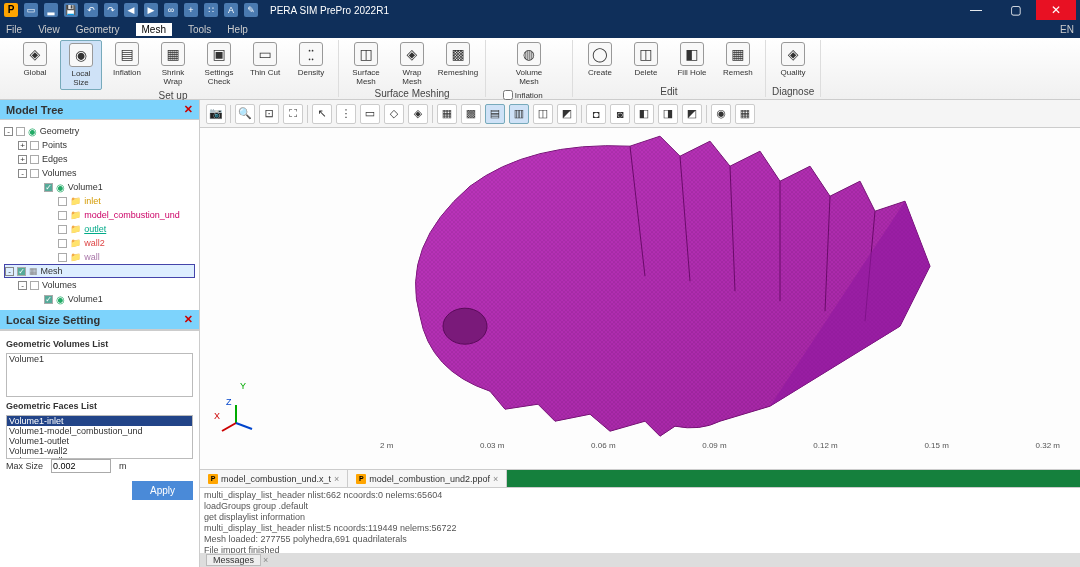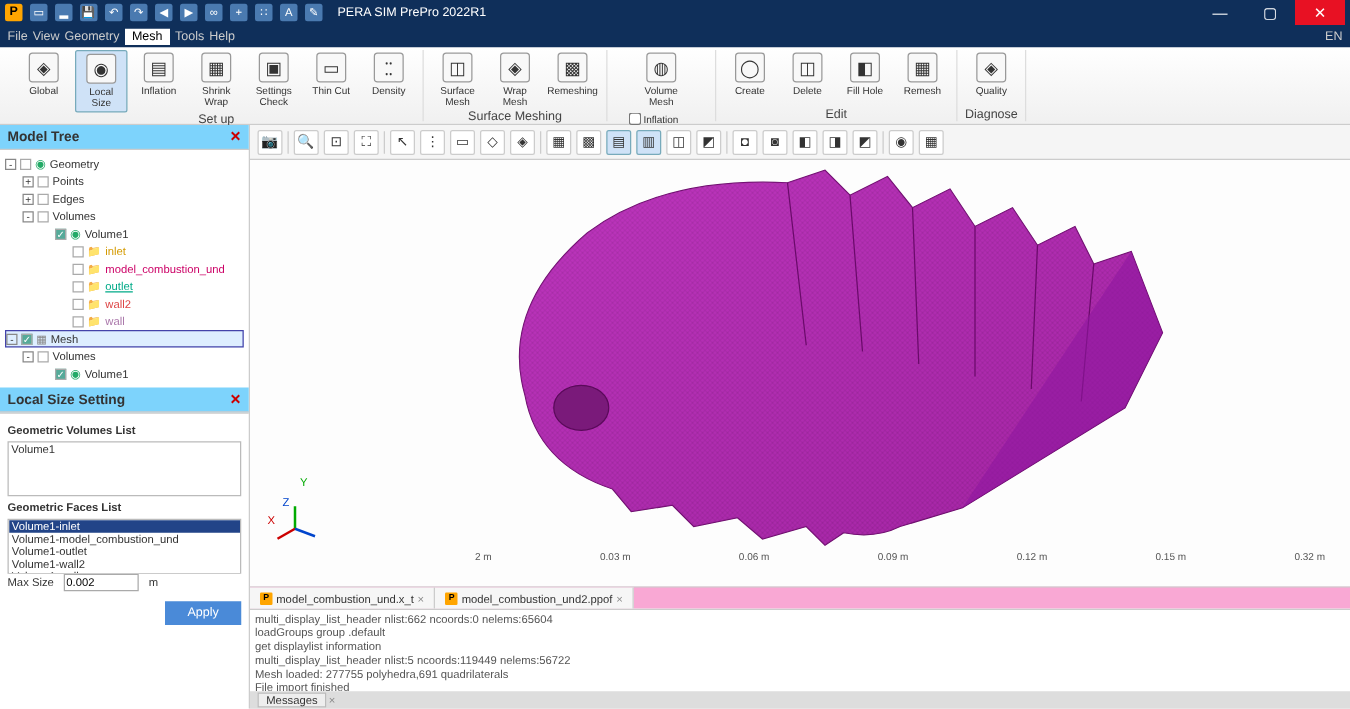--- a/index.html
+++ b/index.html
@@ -5,21 +5,21 @@
 *{box-sizing:border-box;margin:0;padding:0;font-family:"Segoe UI",Arial,sans-serif;user-select:none}
 body{width:1080px;height:567px;background:#fff;overflow:hidden;font-size:11px;color:#333}
 .titlebar{height:20px;background:#0f2f5a;display:flex;align-items:center;padding:0 4px;color:#fff}
 .titlebar .logo{width:14px;height:14px;background:#ffa500;border-radius:2px;margin-right:6px;font-weight:bold;color:#000;text-align:center;line-height:14px;font-size:10px}
 .quick{display:flex;gap:6px;margin-right:12px}
 .quick span{width:14px;height:14px;background:#4a7ab0;border-radius:2px;display:inline-flex;align-items:center;justify-content:center;font-size:9px}
 .title{flex:1;font-size:10px}
 .winbtns{display:flex}
 .winbtns div{width:40px;height:20px;display:flex;align-items:center;justify-content:center;font-size:12px}
 .winbtns .close{background:#e81123;color:#fff}
-.menubar{height:18px;background:#0f2f5a;display:flex;padding:0 6px;gap:4px;font-size:10px;color:#ccc;align-items:center}
+.menubar{height:18px;background:#0f2f5a;display:flex;padding:0 6px;gap:16px;font-size:10px;color:#ccc;align-items:center}
 .menubar span{cursor:pointer}
 .menubar .active{background:#fff;color:#000;padding:1px 6px}
 .menubar .lang{margin-left:auto}
 .ribbon{height:62px;background:linear-gradient(#fff,#f0f0f0);border-bottom:1px solid #ccc;display:flex;padding:2px 8px}
 .rgroup{display:flex;flex-direction:column;align-items:center;border-right:1px solid #ddd;padding:0 6px}
 .ritems{display:flex;gap:4px}
 .ritem{display:flex;flex-direction:column;align-items:center;width:42px;padding:2px;cursor:pointer;font-size:8px;text-align:center;border-radius:2px}
 .ritem.selected{background:#cfe2f7;border:1px solid #7ab}
 .ritem .ricon{width:24px;height:24px;border:1px solid #999;border-radius:3px;margin-bottom:2px;display:flex;align-items:center;justify-content:center;font-size:14px;background:#f8f8f8}
 .rlabel{font-size:8px}
@@ -52,21 +52,21 @@
 .tb2 .tbtn.active{background:#cfe2f7;border-color:#7ab}
 .tb2 .sep{width:1px;height:18px;background:#ccc}
 .viewport{flex:1;position:relative;background:#fdfdfd}
 .meshimg{position:absolute;left:50%;top:50%;transform:translate(-50%,-54%)}
 .axis{position:absolute;left:22px;bottom:30px;font-size:9px}
 .axis .y{color:#0a0;position:absolute;left:18px;top:-22px}
 .axis .x{color:#c00;position:absolute;left:-8px;top:8px}
 .axis .z{color:#04c;position:absolute;left:4px;top:-6px}
 .axis svg{overflow:visible}
 .ruler{position:absolute;bottom:14px;left:180px;right:20px;height:14px;font-size:8px;display:flex;justify-content:space-between;color:#555}
-.tabs{height:18px;background:#f9a8d4;border-top:1px solid #ccc;display:flex;font-size:9px}
+.tabs{height:18px;background:#15803d;border-top:1px solid #ccc;display:flex;font-size:9px}
 .tabs .tab{padding:2px 8px;display:flex;align-items:center;gap:3px;border-right:1px solid #ccc;background:#f6f6f6;cursor:pointer}
 .tabs .tab .tx{color:#888;cursor:pointer}
 .tabs .tab .pico{width:10px;height:10px;background:#ffa500;border-radius:1px;color:#000;font-size:7px;text-align:center;line-height:10px;font-weight:bold}
 .console{height:66px;background:#fff;border-top:1px solid #ccc;font-family:monospace;font-size:9px;padding:2px 4px;overflow:hidden;color:#555;line-height:11px}
 .msgbar{height:14px;background:#ddd;font-size:9px;padding:0 6px;display:flex;align-items:center}
 .msgbar .mtab{background:#eee;padding:0 6px;border:1px solid #bbb}
 .msgbar .mx{margin-left:2px;color:#888}
 </style>
 </head>
 <body>

